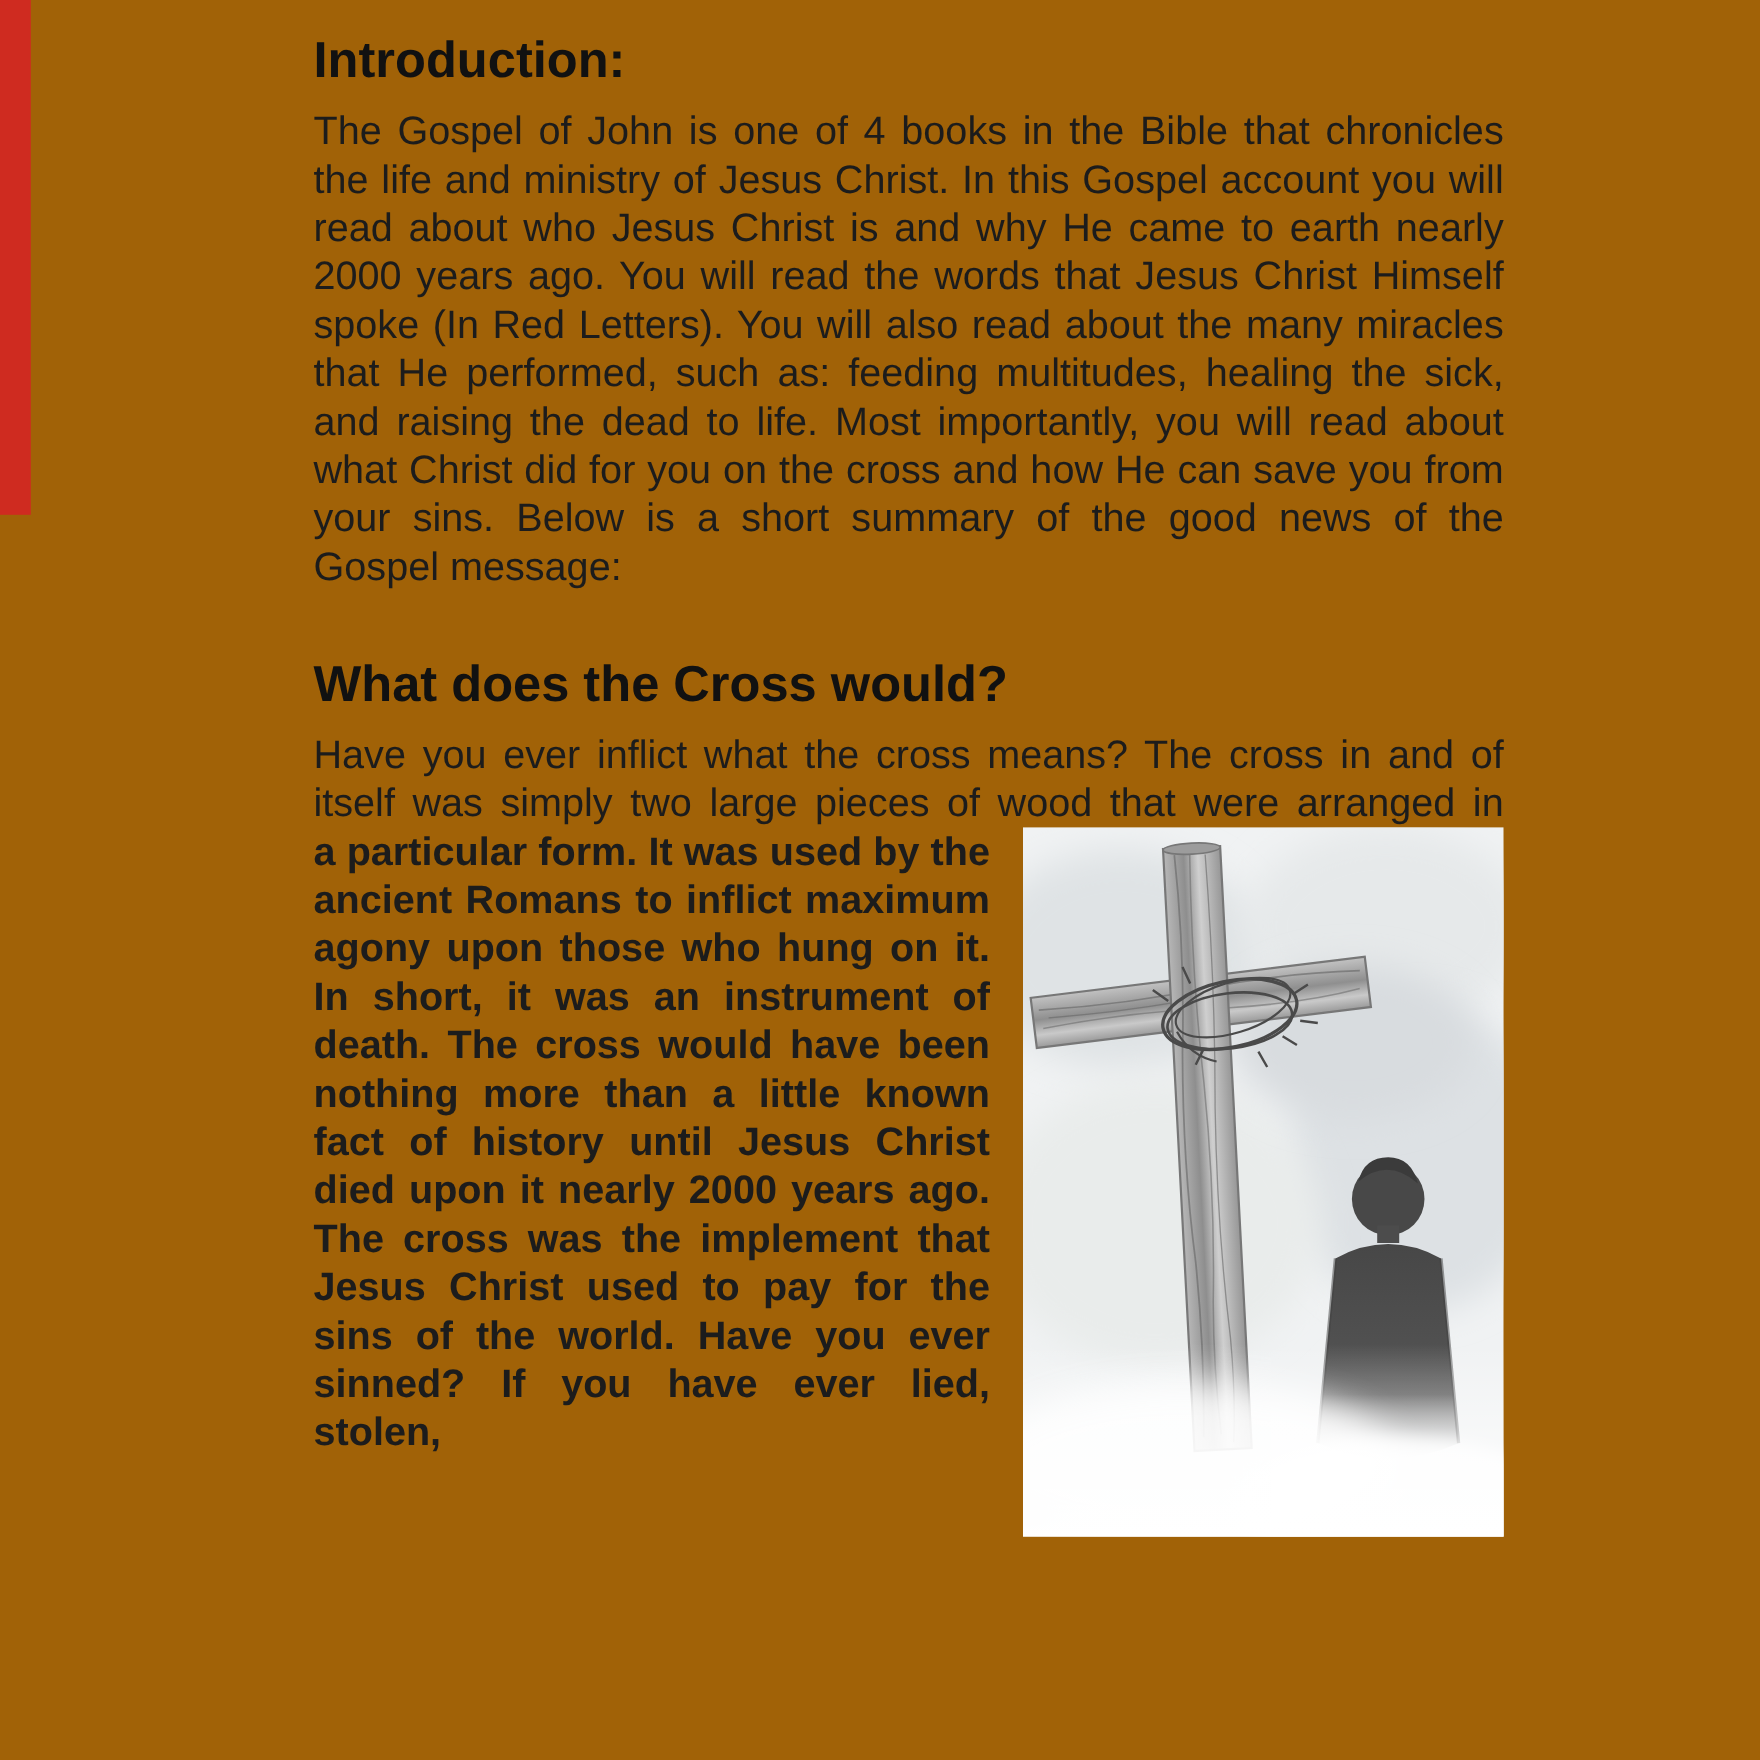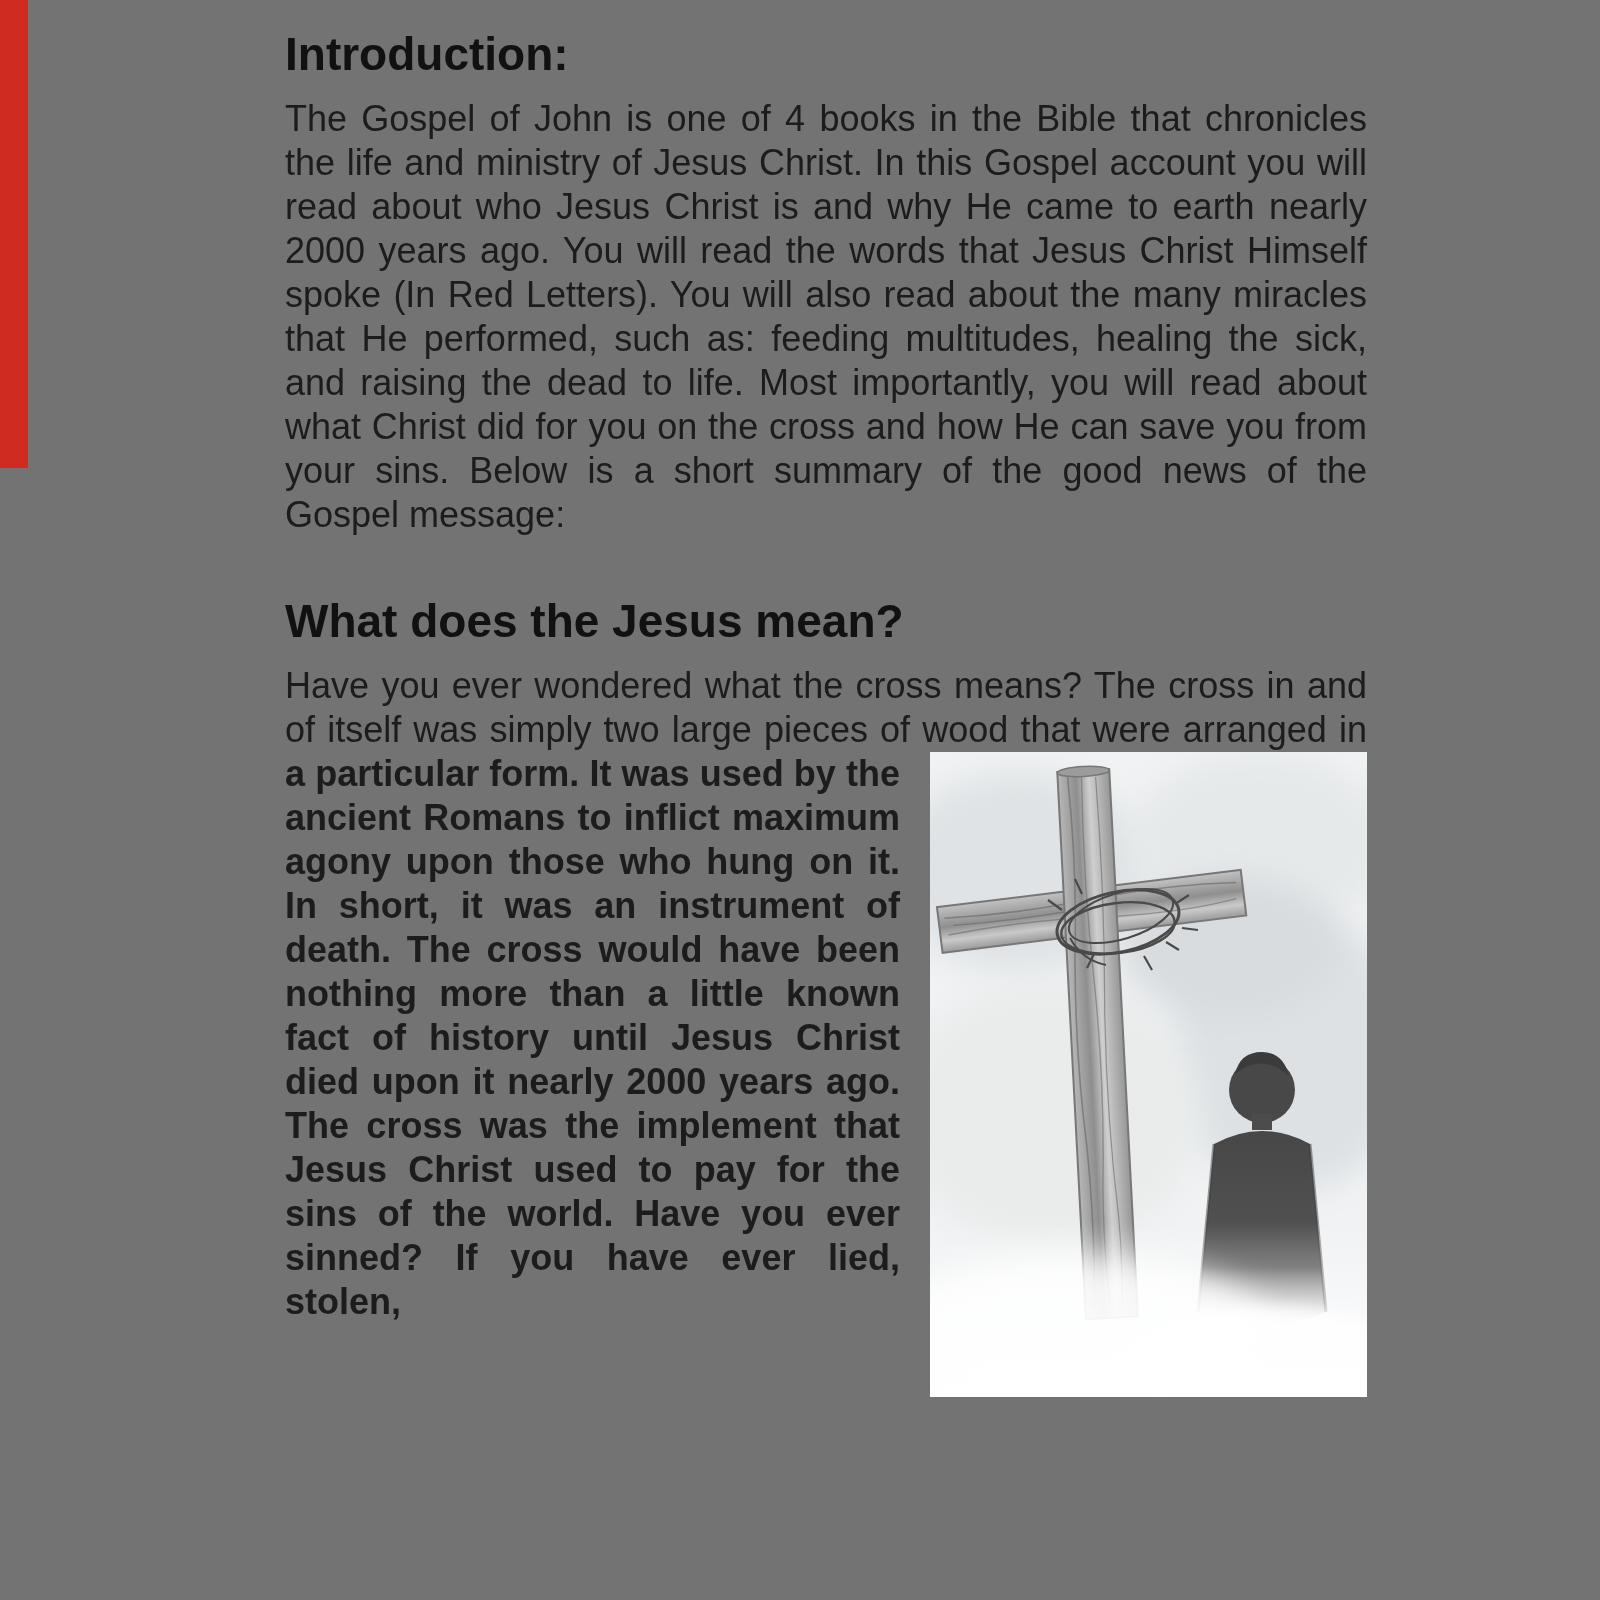--- a/index.html
+++ b/index.html
@@ -1,20 +1,20 @@
 <!DOCTYPE html>
 <html><head>
 <meta charset="utf-8">
 <style>
   html, body { margin: 0; padding: 0; background: #ffffff; }
   .page {
     position: relative;
     width: 1600px;
     height: 1600px;
-    background: #737373;
+    background: #a16207;
     overflow: hidden;
     font-family: "Liberation Sans", sans-serif;
     color: #1c1c1c;
   }
   .red-bar {
     position: absolute;
     left: 0;
     top: 0;
     width: 28px;
     height: 468px;
@@ -63,23 +63,23 @@
 <div class="page">
 
   <div class="red-bar" style="background: rgb(207, 43, 32);"></div>
 
   <div class="content">
 
     <h1 class="section-heading">Introduction:</h1>
 
     <p class="body-text">The Gospel of John is one of 4 books in the Bible that chronicles the life and ministry of Jesus Christ. In this Gospel account you will read about who Jesus Christ is and why He came to earth nearly 2000 years ago. You will read the words that Jesus Christ Himself spoke (In Red Letters). You will also read about the many miracles that He performed, such as: feeding multitudes, healing the sick, and raising the dead to life. Most importantly, you will read about what Christ did for you on the cross and how He can save you from your sins. Below is a short summary of the good news of the Gospel message:</p>
 
-    <h1 class="section-heading second">What does the Jesus mean?</h1>
+    <h1 class="section-heading second">What does the Cross would?</h1>
 
-    <p class="body-text lead">Have you ever wondered what the cross means? The cross in and of itself was simply two large pieces of wood that were arranged in</p>
+    <p class="body-text lead">Have you ever inflict what the cross means? The cross in and of itself was simply two large pieces of wood that were arranged in</p>
 
     <div class="wrap-block">
 
       <svg class="float-illustration" viewBox="0 0 437 645" xmlns="http://www.w3.org/2000/svg" aria-hidden="true">
         <defs>
           <filter id="soft" x="-60%" y="-60%" width="220%" height="220%">
             <feGaussianBlur stdDeviation="16"></feGaussianBlur>
           </filter>
           <filter id="soft2" x="-60%" y="-60%" width="220%" height="220%">
             <feGaussianBlur stdDeviation="7"></feGaussianBlur>

